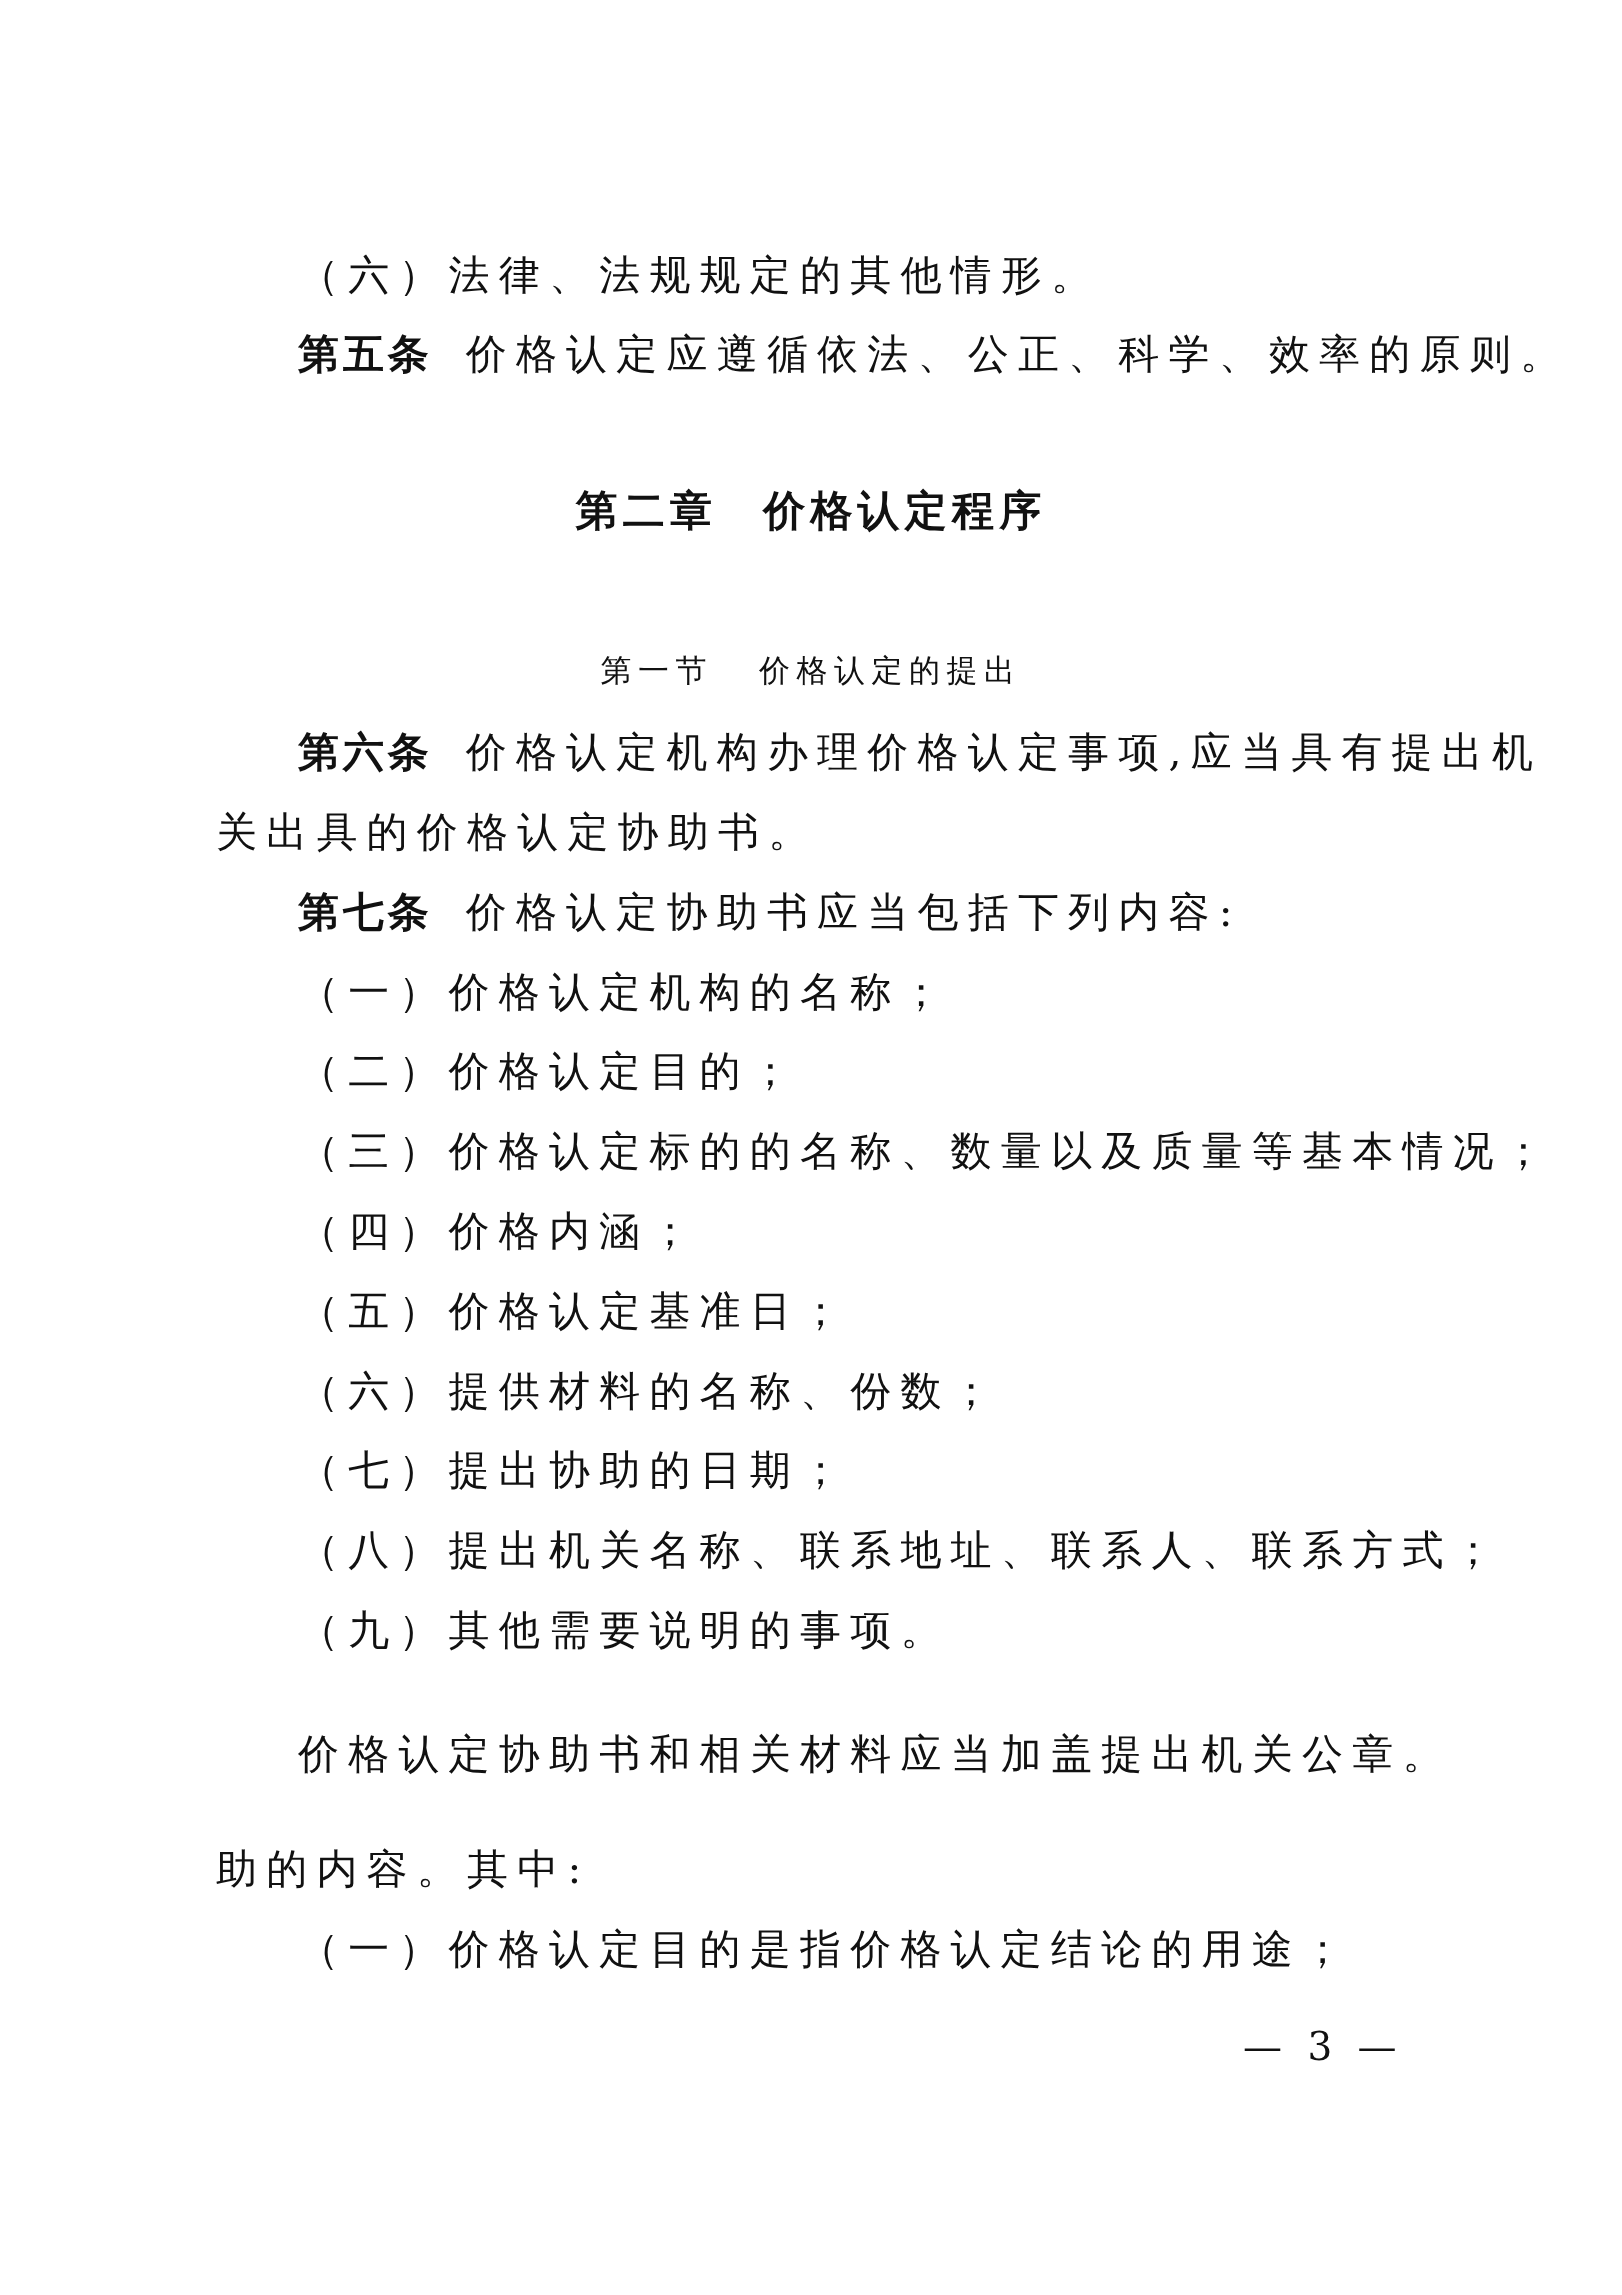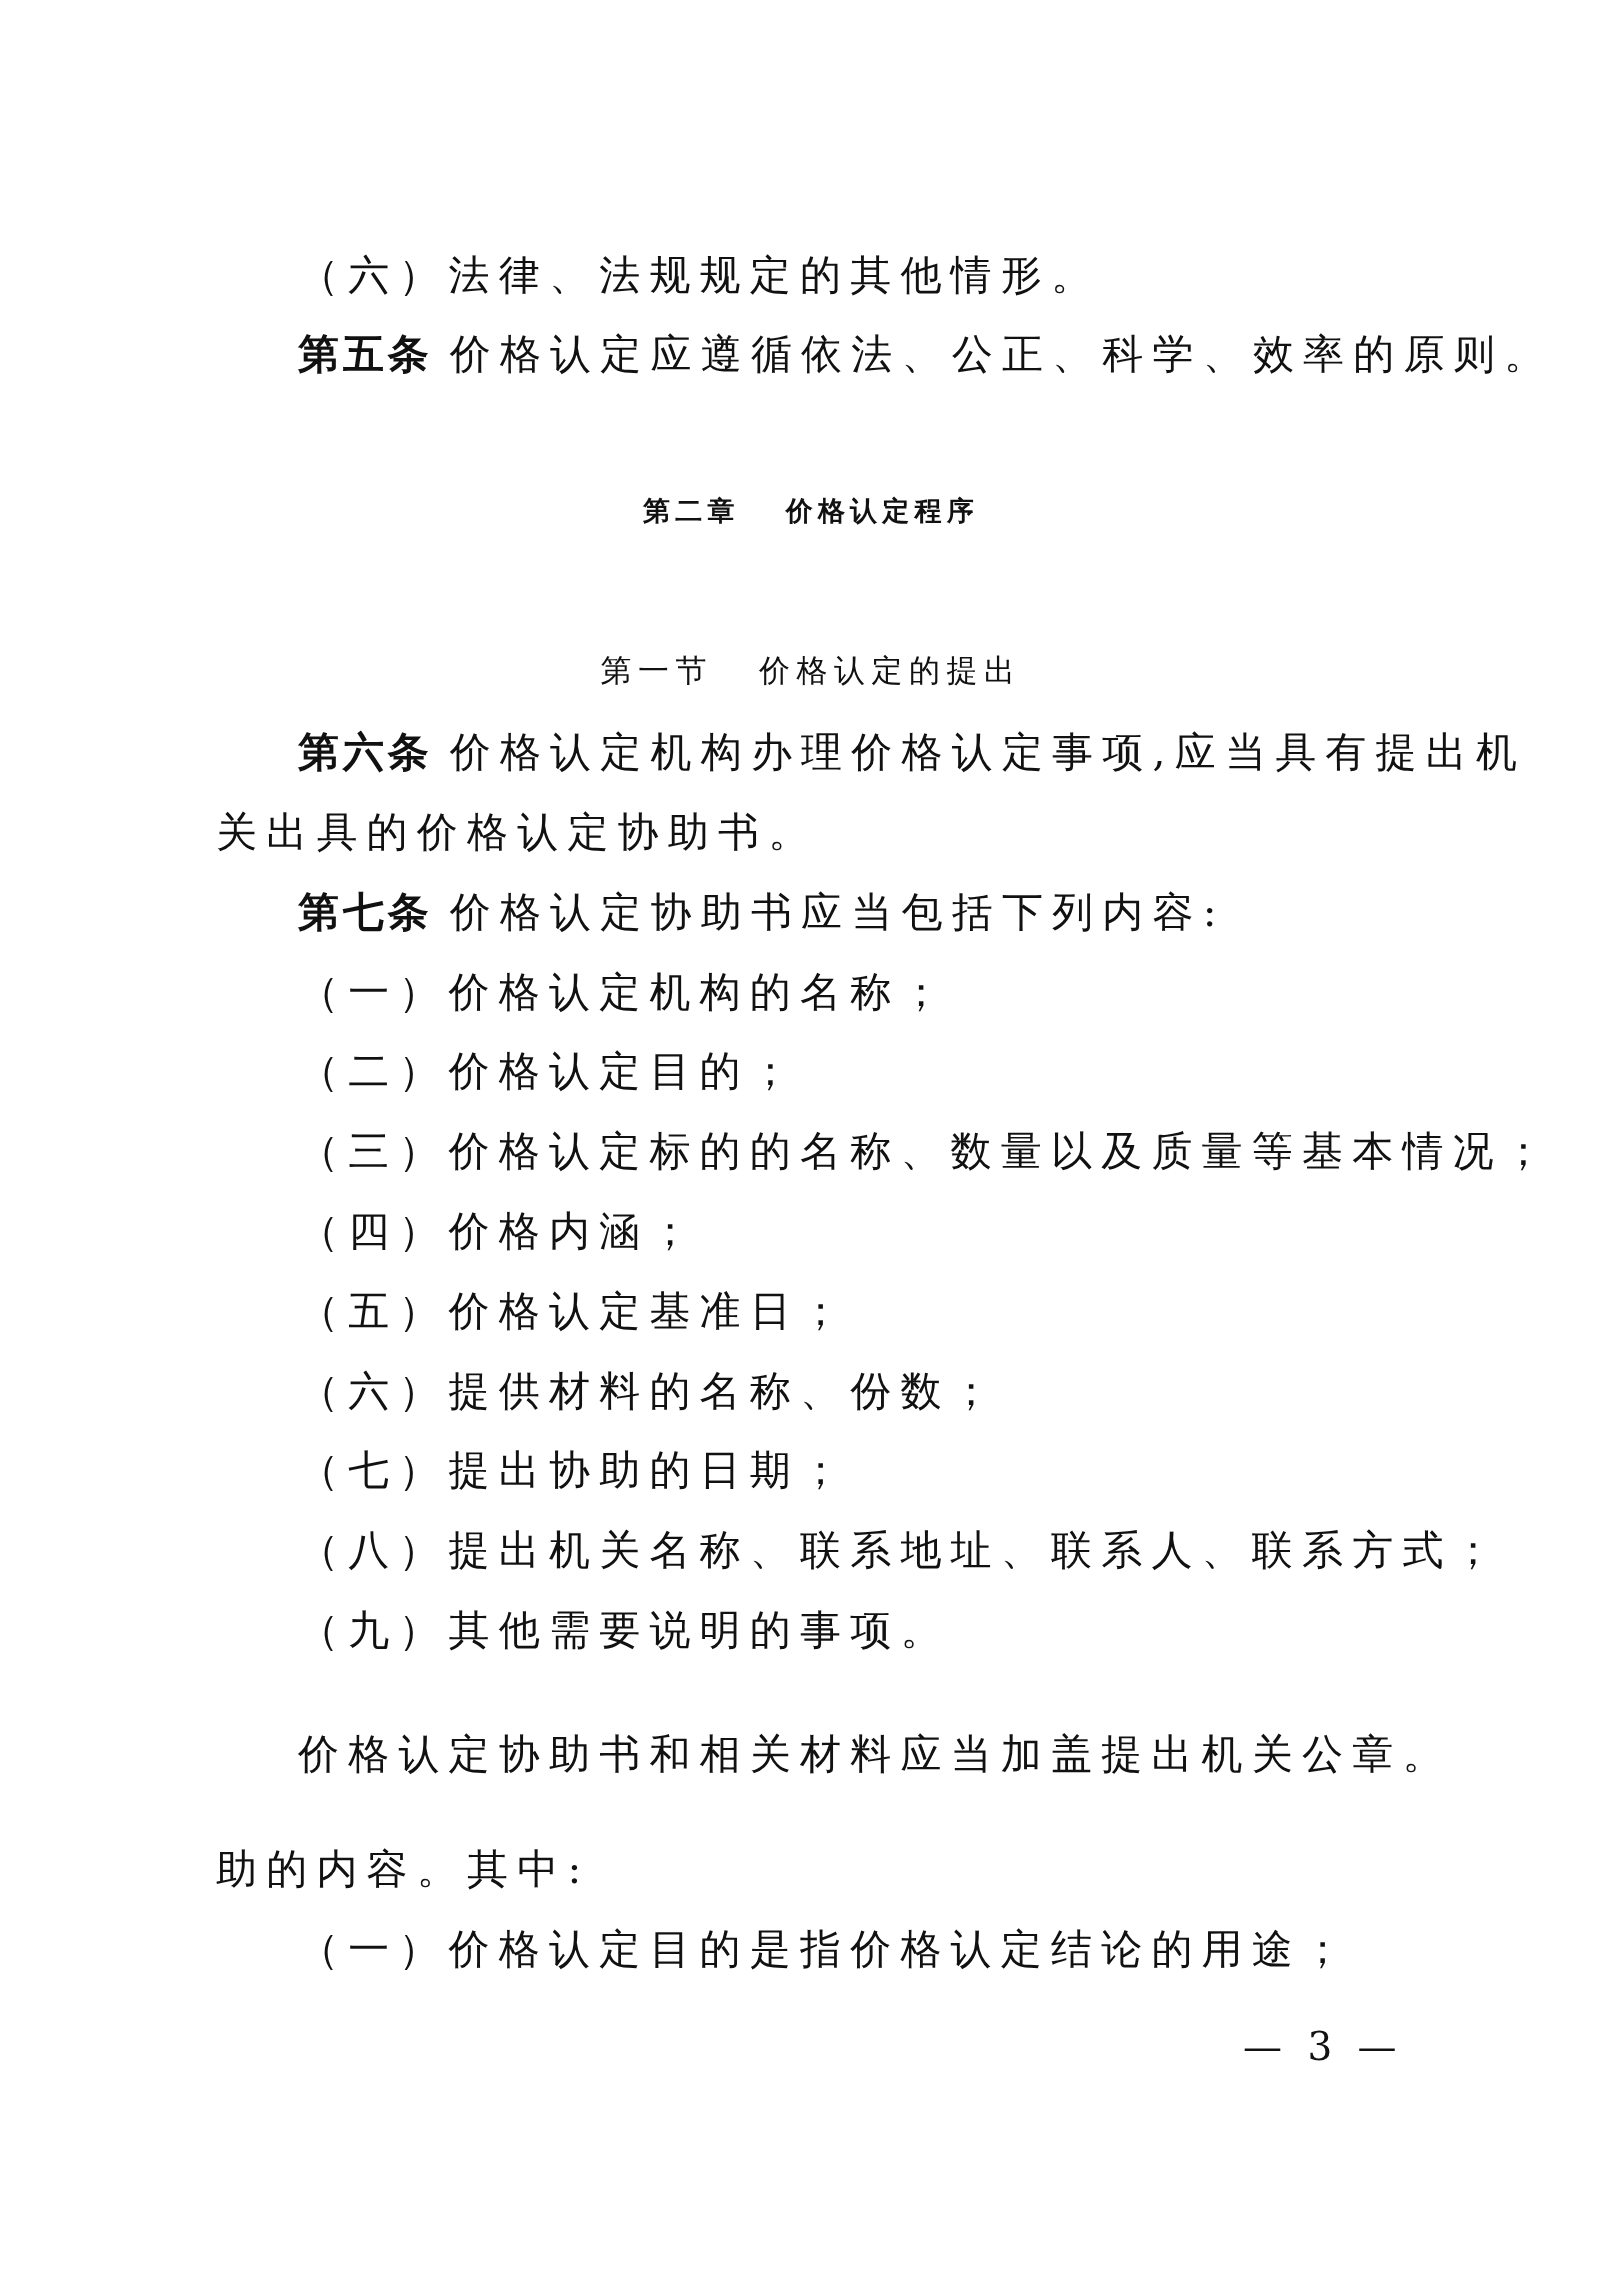--- a/index.html
+++ b/index.html
@@ -29,30 +29,30 @@
       font-size: 41px;
       line-height: 52px;
       letter-spacing: 9.2px;
       white-space: nowrap;
     }
     .indent { left: 298px; }
     .bold-label {
       font-family: "DejaVu Sans", "Liberation Sans", sans-serif;
       font-weight: bold;
       letter-spacing: 3.9px;
-      margin-right: 17px;
+      margin-right: 33px;
     }
     .chapter {
       position: absolute;
       left: 0;
       width: 1622px;
       text-align: center;
       font-family: "DejaVu Sans", "Liberation Sans", sans-serif;
       font-weight: bold;
-      font-size: 27px;
+      font-size: 42px;
       line-height: 52px;
       letter-spacing: 5.2px;
     }
     .chapter .gap, .section .gap { display: inline-block; width: 46px; }
     .section {
       position: absolute;
       left: 0;
       width: 1622px;
       text-align: center;
       font-size: 31px;

